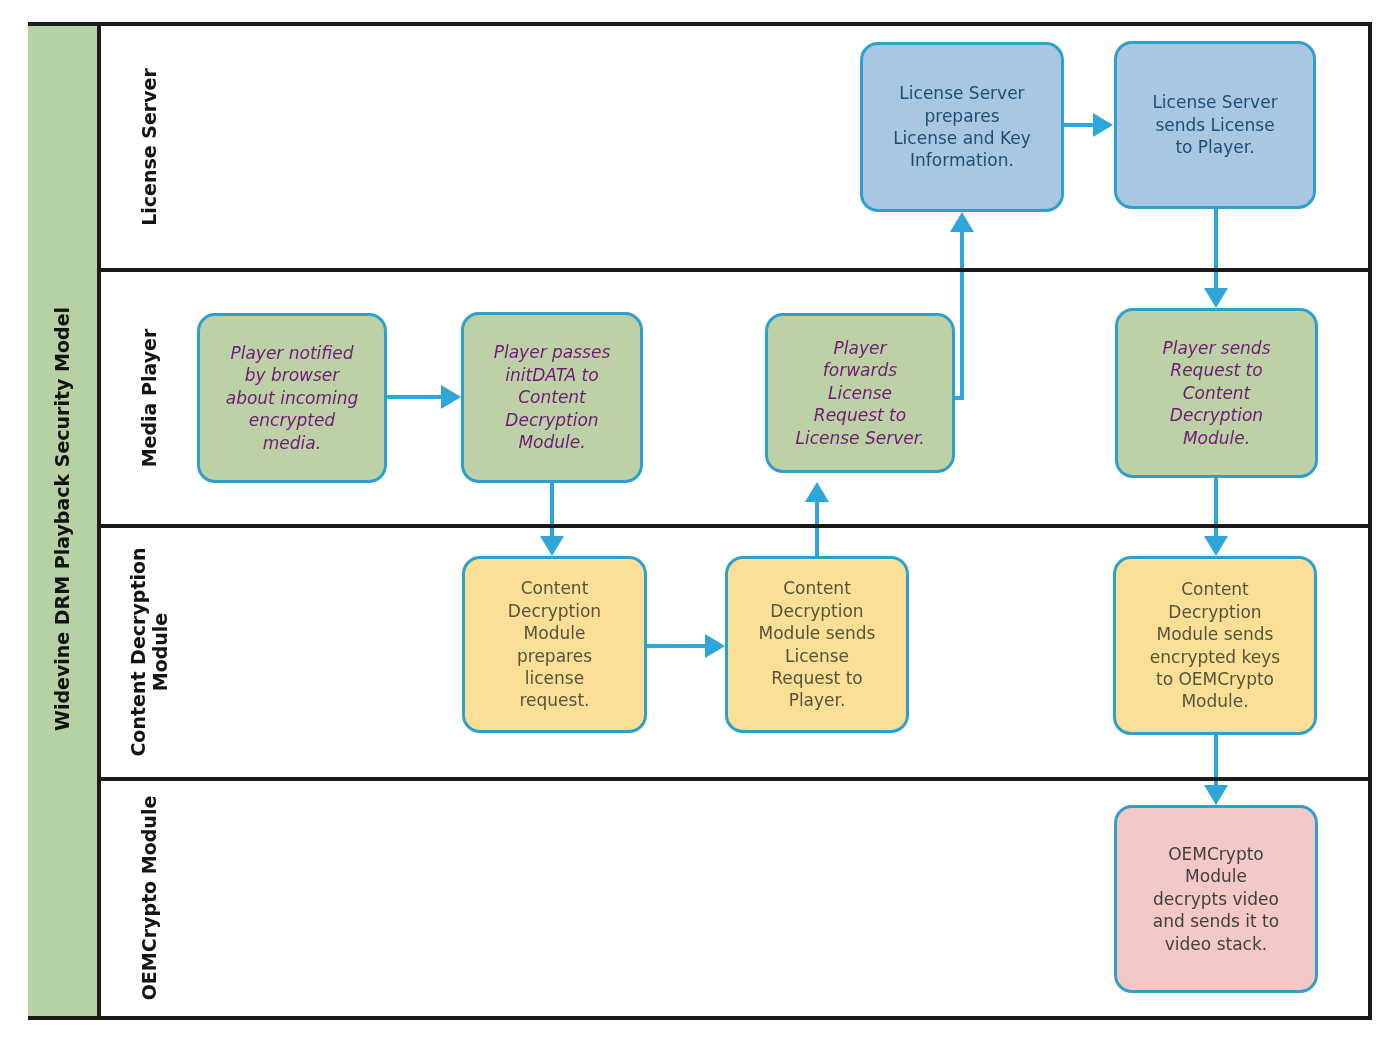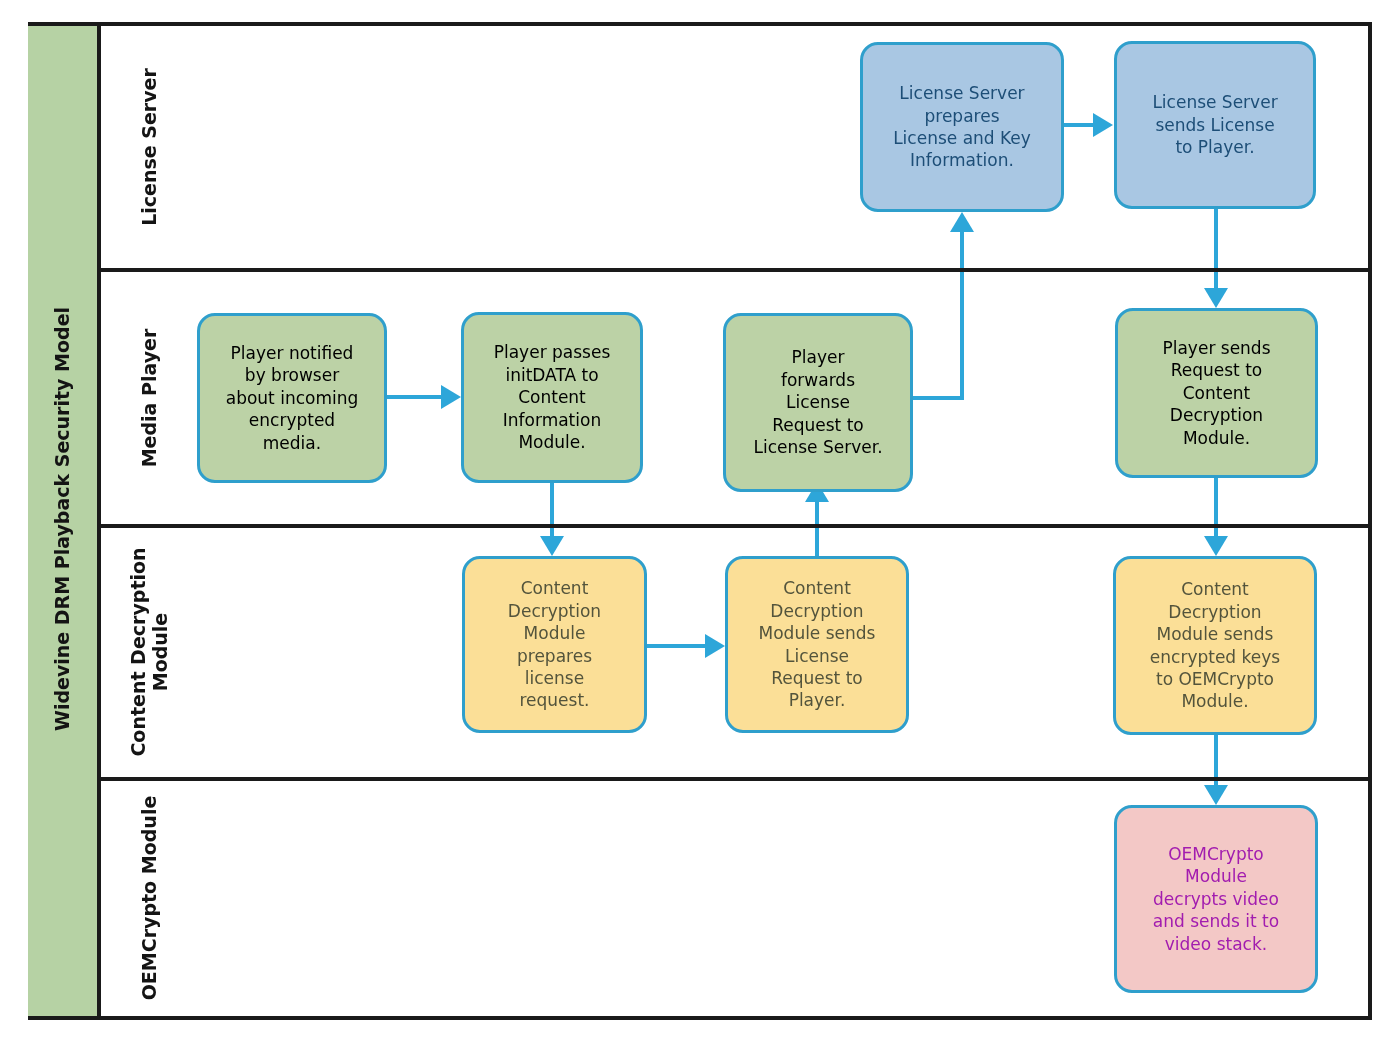--- a/index.html
+++ b/index.html
@@ -47,28 +47,28 @@
     border-radius:18px;
     display:flex;align-items:center;justify-content:center;
     text-align:center;
     font-size:17px;line-height:1.32;
     white-space:pre-line;
     box-sizing:border-box;
     z-index:4;
     padding:6px;
   }
   .box.blue  {background:#a9c7e3;color:#1d4e77;}
-  .box.green {background:#bcd2a6;color:#000000;}
+  .box.green {background:#bcd2a6;color:#701a75;font-style:italic;}
   .box.yellow{background:#fbdf97;color:#53543c;}
-  .box.pink  {background:#f3c8c6;color:#a21caf;}
+  .box.pink  {background:#f3c8c6;color:#404040;}
   .b-l1{left:860px; top:42px; width:204px;height:170px;}
   .b-l2{left:1114px;top:41px; width:202px;height:168px;}
   .b-m1{left:197px; top:313px;width:190px;height:170px;}
   .b-m2{left:461px; top:312px;width:182px;height:171px;}
-  .b-m3{left:723px; top:313px;width:190px;height:179px;}
+  .b-m3{left:765px; top:313px;width:190px;height:160px;}
   .b-m4{left:1115px;top:308px;width:203px;height:170px;}
   .b-c1{left:462px; top:556px;width:185px;height:177px;}
   .b-c2{left:725px; top:556px;width:184px;height:177px;}
   .b-c3{left:1113px;top:556px;width:204px;height:179px;}
   .b-o1{left:1114px;top:805px;width:204px;height:188px;}
   
   .shaft{position:absolute;background:#2da6d9;z-index:1;}
   .head{position:absolute;width:0;height:0;z-index:1;}
   .head.right{border-left:20px solid #2da6d9;border-top:12px solid transparent;border-bottom:12px solid transparent;}
   .head.down {border-top:20px solid #2da6d9;border-left:12px solid transparent;border-right:12px solid transparent;}
@@ -142,21 +142,21 @@
 sends License
 to Player.</div>
   <div class="box green b-m1">Player notified
 by browser
 about incoming
 encrypted
 media.</div>
   <div class="box green b-m2">Player passes
 initDATA to
 Content
-Information
+Decryption
 Module.</div>
   <div class="box green b-m3">Player
 forwards
 License
 Request to
 License Server.</div>
   <div class="box green b-m4">Player sends
 Request to
 Content
 Decryption

